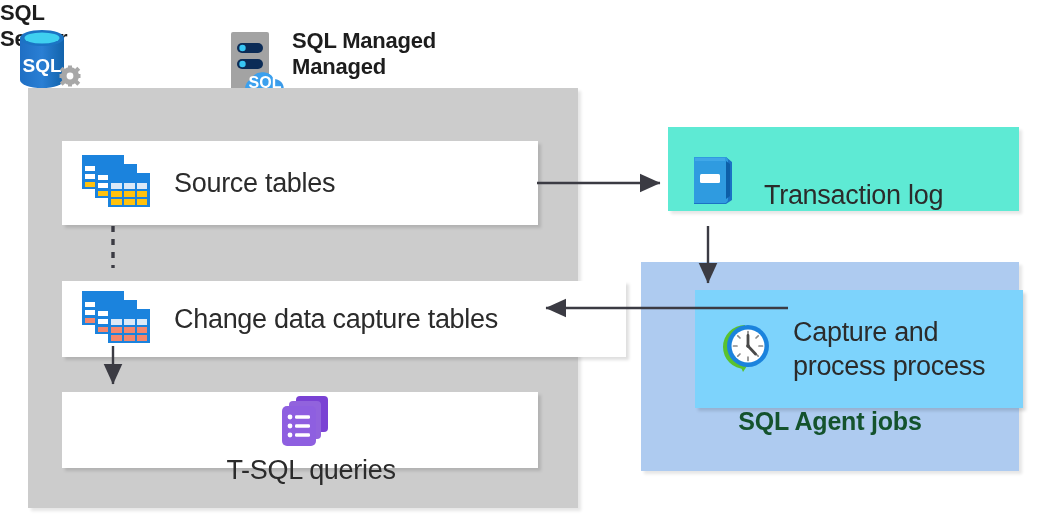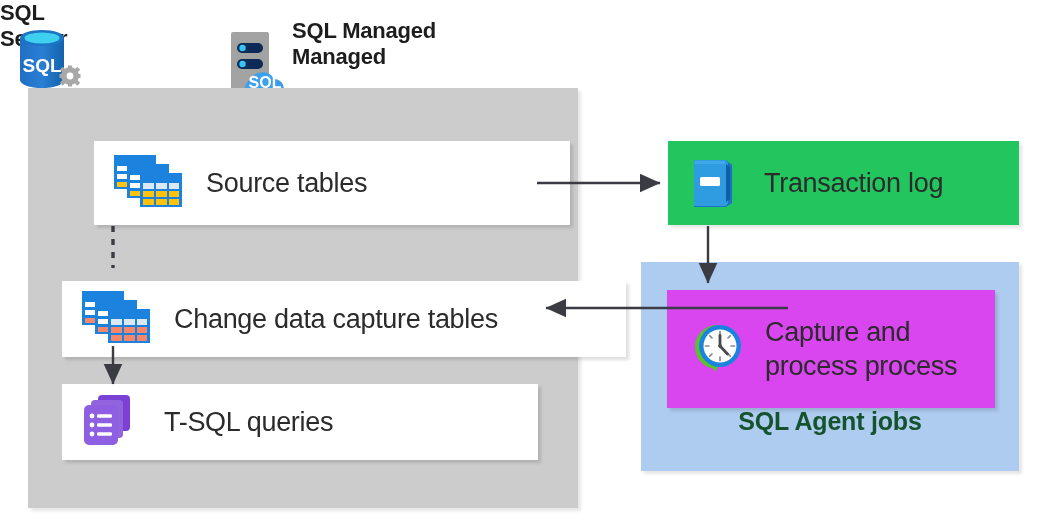--- a/index.html
+++ b/index.html
@@ -41,65 +41,65 @@
   }
 
   
   .card {
     position: absolute;
     background: #ffffff;
     box-shadow: 3px 3px 3px rgba(0,0,0,0.13);
     display: flex;
     align-items: center;
   }
-  #card-source-tables { left: 62px; top: 141px; width: 476px; height: 84px; margin-left: 32px; }
+  #card-source-tables { left: 62px; top: 141px; width: 476px; height: 84px; }
   #card-cdc-tables    { left: 62px; top: 281px; width: 564px; height: 76px; }
-  #card-tsql-queries  { left: 62px; top: 384px; width: 476px; height: 76px; }
+  #card-tsql-queries  { left: 62px; top: 392px; width: 476px; height: 76px; flex-direction: column; }
 
   .card-icon { flex: 0 0 auto; margin-left: 18px; }
   .card-text {
     margin-left: 22px;
     font-size: 27px;
     line-height: 32px;
     color: #2b2b2b;
     font-weight: 400;
     letter-spacing: -0.3px;
     white-space: nowrap;
   }
 
   
   #box-transaction-log {
     position: absolute;
     left: 668px;
-    top: 141px;
+    top: 127px;
     width: 351px;
     height: 84px;
-    background: #22c55e;
+    background: #5eead4;
     box-shadow: 3px 3px 3px rgba(0,0,0,0.10);
     display: flex;
-    align-items: center;
+    align-items: flex-end;
   }
 
   
   #panel-sql-agent {
     position: absolute;
     left: 641px;
     top: 262px;
     width: 378px;
     height: 209px;
     background: #aecbf0;
     box-shadow: 3px 3px 3px rgba(0,0,0,0.10);
   }
   #box-capture-process {
     position: absolute;
-    left: 667px;
+    left: 695px;
     top: 290px;
     width: 328px;
     height: 118px;
-    background: #d946ef;
+    background: #7dd3fc;
     box-shadow: 3px 3px 3px rgba(0,0,0,0.13);
     display: flex;
     align-items: center;
   }
   #capture-process-text {
     margin-left: 20px;
     font-size: 27px;
     line-height: 34px;
     color: #2b2b2b;
     letter-spacing: -0.3px;
@@ -126,21 +126,21 @@
 </style>
 </head>
 <body>
 
 <div class="hdr-label">
   <div id="hdr-sqlserver-l1">SQL</div>
   <div id="hdr-sqlserver-l2">Server</div>
 </div>
 <style>#hdr-sqlserver-l1,#hdr-sqlserver-l2{} </style>
 
-<div class="hdr-label" id="hdr-mi-label-wrap" style="left:292px;top:18px;width:220px;">
+<div class="hdr-label" id="hdr-mi-label-wrap" style="left:292px;top:28px;width:220px;">
   <div>SQL Managed</div>
   <div>Managed</div>
 </div>
 
 <div class="hdr-icon" id="icon-sql-server">
   <svg width="66" height="68" viewBox="0 0 66 68">
     <defs>
       <linearGradient id="cylGrad" x1="0" y1="0" x2="1" y2="0">
         <stop offset="0" stop-color="#1f6fc4"></stop>
         <stop offset="0.5" stop-color="#2a7fd4"></stop>

